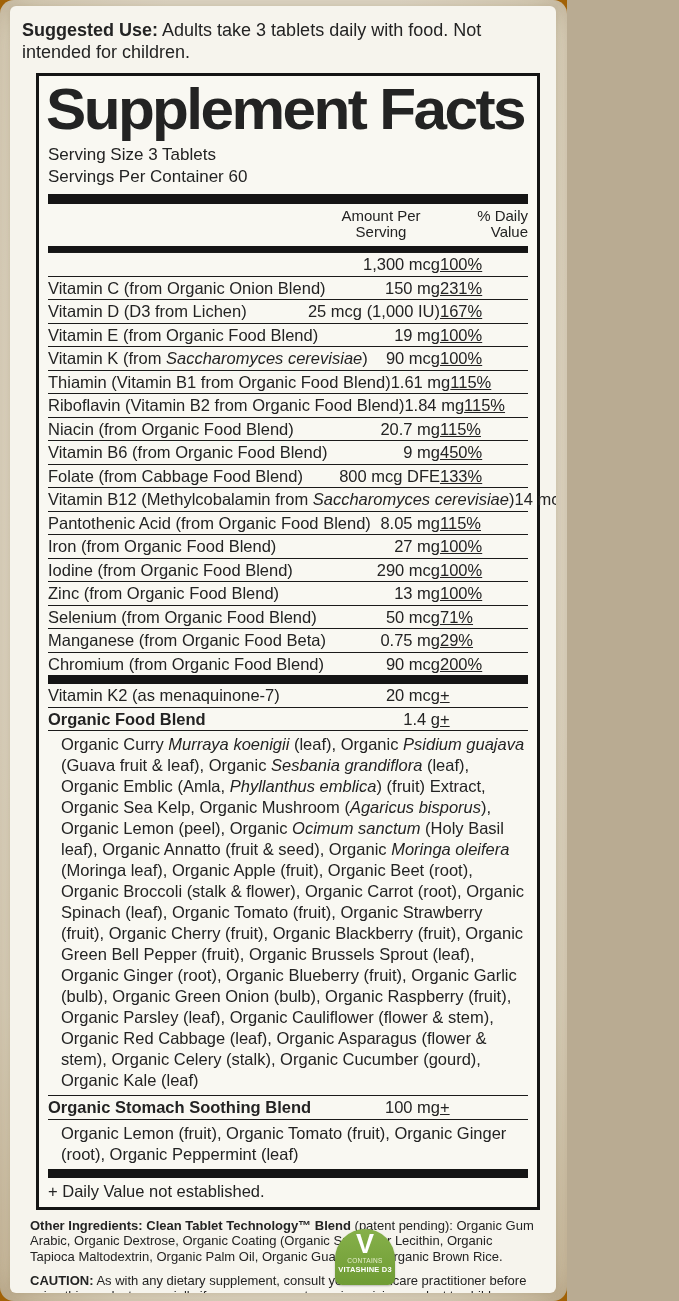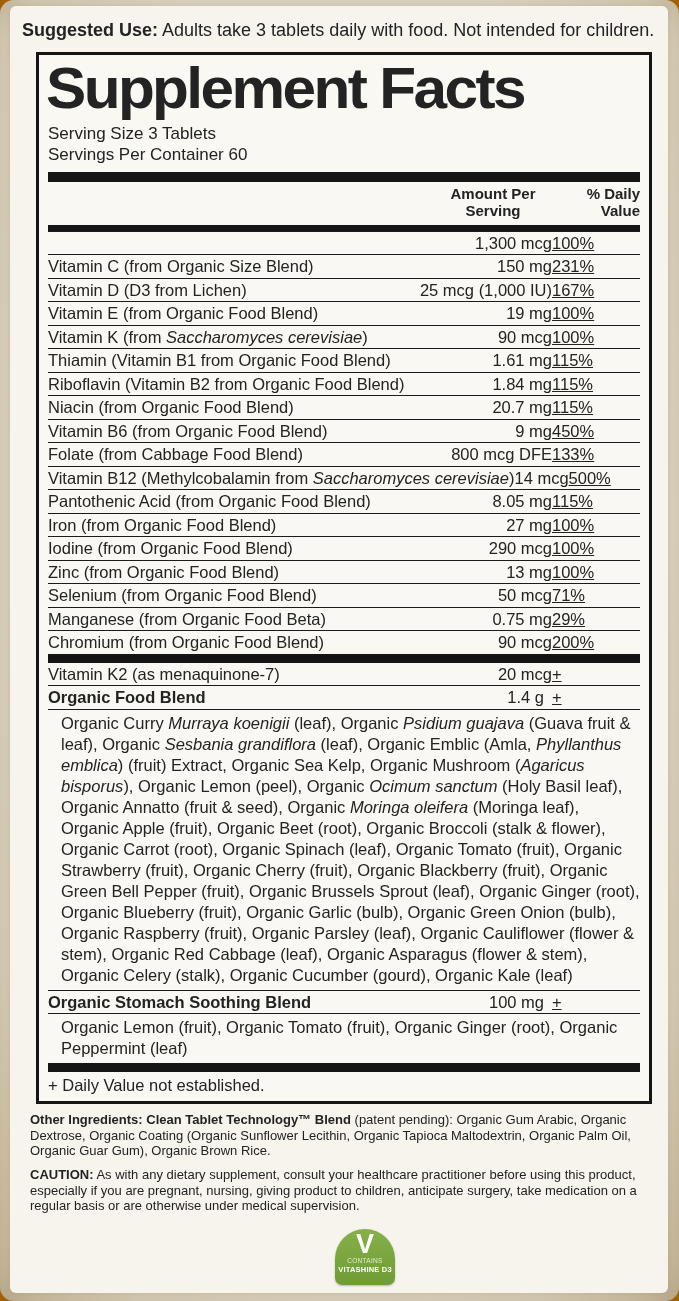--- a/index.html
+++ b/index.html
@@ -1,48 +1,48 @@
 <!DOCTYPE html>
 <html><head>
 <meta charset="utf-8">
 <style>
   html,body{margin:0;padding:0;}
   body{font-family:"Liberation Sans","DejaVu Sans",sans-serif;background:#b9ab92;}
-  .page{position:relative;width:679px;height:1301px;overflow:hidden;
+  .page{position:relative;width:567px;height:1301px;overflow:hidden;
         background:#a16207;}
   .card{position:absolute;inset:0;border-radius:14px;
         background:radial-gradient(ellipse at 50% 40%, #efe9db 55%, #e3dac6 82%, #cfc0a4 100%);
         box-shadow:inset 0 0 40px rgba(110,85,50,.35);}
   .label{position:absolute;left:10px;right:11px;top:6px;bottom:8px;border-radius:6px;
          background:#f6f4ed;box-shadow:0 0 6px rgba(120,100,60,.25);color:#232323;overflow:hidden;}
 
   .suggested{padding:14px 12px 0 12px;font-size:18px;line-height:1.2;}
   b,.b{font-weight:bold;}
 
   .facts-box{margin:10px 16px 0 26px;border:3px solid #141414;background:#f9f8f2;padding:0 9px 4px 9px;}
   .facts-title{font-size:58px;font-weight:bold;letter-spacing:-2.5px;line-height:1.0;margin:4px 0 6px -2px;transform:scaleX(1.04);transform-origin:left;white-space:nowrap;}
   .serving{font-size:17px;line-height:1.28;}
   .bar{background:#151515;}
   .bar.thick{height:10px;margin-top:6px;}
   .bar.mid{height:6px;}
   .bar.sep{height:9px;}
 
   .hdr{display:flex;justify-content:flex-end;align-items:flex-end;padding:4px 0 5px 0;}
-  .hdr div{font-weight:bold;font-size:15px;line-height:1.12;}
+  .hdr div{font-weight:normal;font-size:15px;line-height:1.12;}
   .h-amt{width:118px;text-align:center;}
   .h-dv{width:88px;text-align:right;}
 
   .rows .row{border-top:1.5px solid #1b1b1b;}
   .row{display:flex;align-items:baseline;font-size:16.5px;line-height:19px;padding:2px 0 1.5px 0;}
   .row .n{white-space:nowrap;}
   .row .amt{margin-left:auto;text-align:right;white-space:nowrap;}
   .row .dv{width:88px;text-align:left;white-space:nowrap;text-decoration:underline;}
   .row.bold-name .n{font-weight:bold;}
   .row.no-top{border-top:none;}
-  .row.thin-top{border-top:1.5px solid #1b1b1b;gap:8px;}
+  .row.thin-top{border-top:1.5px solid #1b1b1b;}
 
   .sub{border-top:1.5px solid #1b1b1b;font-size:16.5px;line-height:21px;padding:3px 0 4px 13px;}
   .footnote{font-size:16.5px;padding:4px 0 2px 0;}
 
   .bottom{padding:8px 20px 0 20px;}
   .para{font-size:13px;line-height:1.2;margin:0 0 8px 0;}
 
   .badge{position:absolute;left:325px;bottom:8px;width:60px;height:56px;border-radius:30px 30px 7px 7px;
          background:linear-gradient(180deg,#86b04a,#6f9c34);color:#fff;text-align:center;
          box-shadow:0 1px 2px rgba(0,0,0,.25);}
@@ -76,21 +76,21 @@
 
         <div class="bar mid"></div>
 
         <div class="rows">
   <div class="row">
     <span class="amt">1,300 mcg</span>
     <span class="dv">100%</span>
   </div>
 
   <div class="row">
-    <span class="n"><span>Vitamin C (from Organic Size Blend)</span></span>
+    <span class="n"><span>Vitamin C (from Organic Onion Blend)</span></span>
     <span class="amt">150 mg</span>
     <span class="dv">231%</span>
   </div>
 
   <div class="row">
     <span class="n"><span>Vitamin D (D3 from Lichen)</span></span>
     <span class="amt">25 mcg (1,000 IU)</span>
     <span class="dv">167%</span>
   </div>
 

